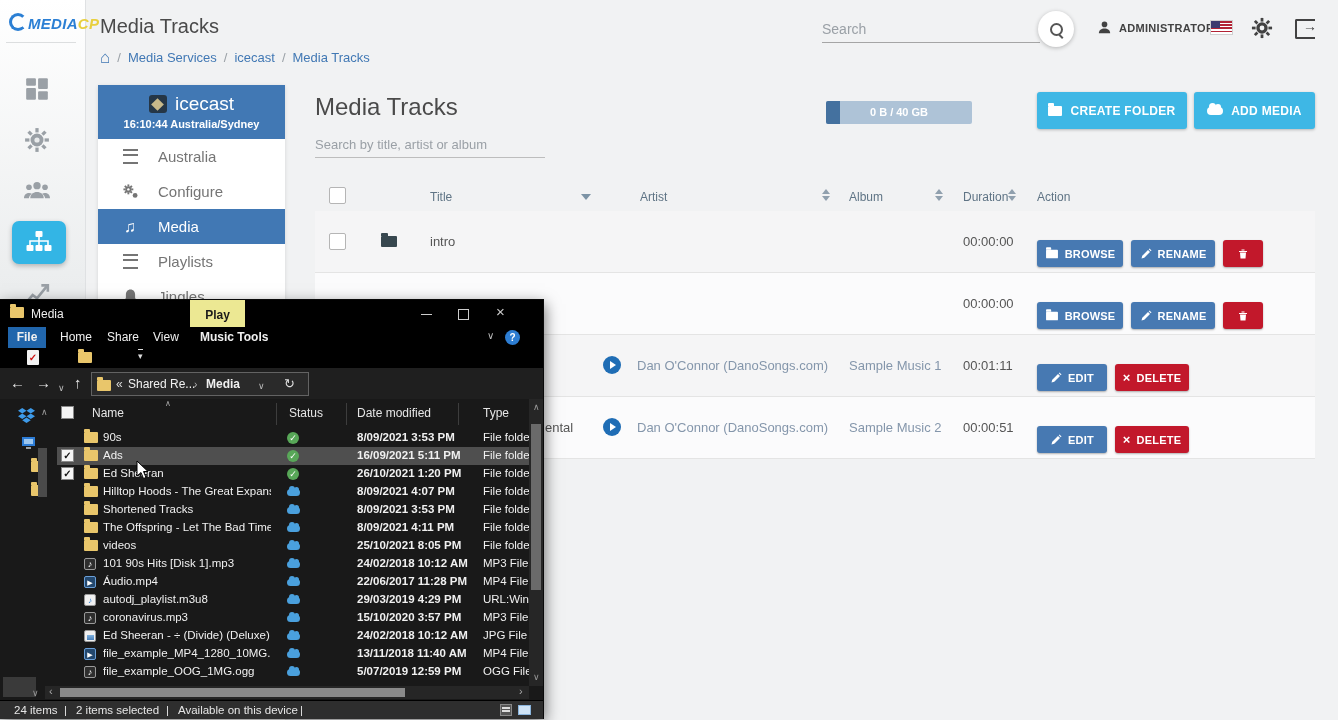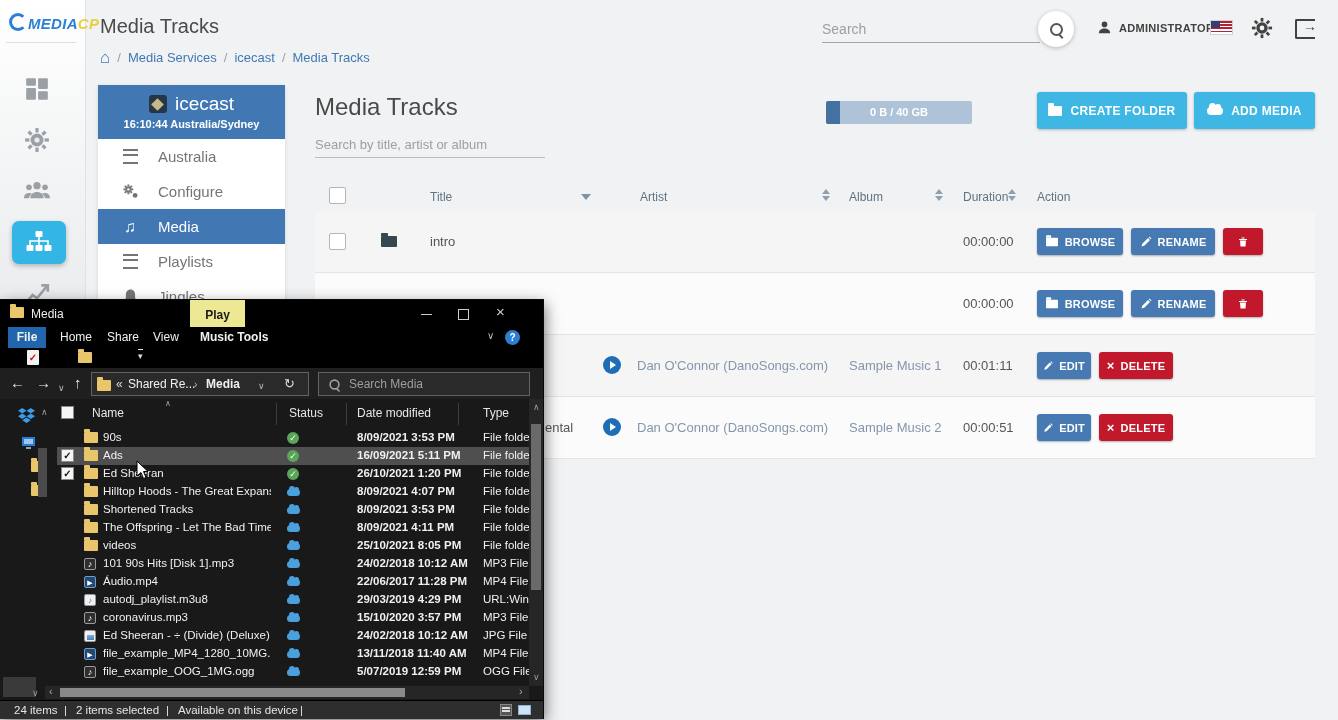--- a/index.html
+++ b/index.html
@@ -81,25 +81,25 @@
   .dfolder{position:absolute;left:66px;top:25px;width:16px;height:11px;background:#37474f;border-radius:1px;}
   .dfolder::before{content:"";position:absolute;left:0;top:-3px;width:7px;height:3px;background:#37474f;border-radius:1px 1px 0 0;}
   .wtitle{position:absolute;left:115px;top:23px;font-size:13px;color:#555;}
   .wtitle.frag{left:230px;}
   .play{position:absolute;left:288px;top:21px;width:18px;height:18px;border-radius:50%;background:#1f6db5;color:#fff;display:flex;align-items:center;justify-content:center;}
   .play i{width:0;height:0;border-top:4px solid transparent;border-bottom:4px solid transparent;border-left:6px solid #fff;margin-left:2px;}
   .artist{position:absolute;left:322px;top:23px;font-size:13px;color:#8496ab;}
   .album{position:absolute;left:534px;top:23px;font-size:13px;color:#8496ab;}
   .wdur{position:absolute;left:648px;top:23px;font-size:13px;color:#555;}
   .acts{position:absolute;left:722px;top:17px;display:flex;gap:8px;}
-  .btn{height:27px;border:none;border-radius:3px;color:#fff;font-weight:bold;font-size:11px;display:flex;align-items:center;justify-content:center;gap:6px;font-family:inherit;box-shadow:0 1px 2px rgba(0,0,0,.3);letter-spacing:.2px;}
+  .btn{height:27px;border:none;border-radius:3px;color:#fff;font-weight:bold;font-size:11px;display:flex;align-items:center;justify-content:center;gap:6px;font-family:inherit;box-shadow:0 1px 2px rgba(0,0,0,.3);letter-spacing:.2px;margin-top:12px;}
   .btn.steel{background:#4779b2;}
   .btn.red{background:#c2182b;}
   .btn svg{width:12px;height:12px;fill:#fff;}
-  .w-br{width:86px;} .w-rn{width:84px;} .w-tr{width:40px;} .w-ed{width:54px;} .w-de{width:74px;}
+  .w-br{width:86px;} .w-rn{width:84px;} .w-tr{width:40px;} .w-ed{width:70px;} .w-de{width:74px;}
   .xmark{font-size:13px;font-weight:bold;line-height:11px;}
 
   
   .win{position:absolute;left:0;top:300px;width:543px;height:418px;background:#191919;box-shadow:2px 4px 14px rgba(0,0,0,.55);outline:1px solid #0a0a0a;font-size:12px;color:#e8e8e8;}
   .titlebar{position:absolute;left:0;top:0;width:100%;height:27px;background:#000;}
   .t-ico{position:absolute;left:10px;top:7px;}
   .folder-y{display:inline-block;width:14px;height:11px;background:#e9c66b;border-radius:1px;position:relative;}
   .folder-y::before{content:"";position:absolute;left:0;top:-3px;width:6px;height:3px;background:#e9c66b;border-radius:1px 1px 0 0;}
   .t-text{position:absolute;left:31px;top:7px;font-size:12px;color:#eee;}
   .play-tab{position:absolute;left:190px;top:0;width:55px;height:27px;background:#ece893;color:#1a1a1a;text-align:center;line-height:30px;font-size:12px;font-weight:bold;}
@@ -505,24 +505,20 @@
       <span class="nav-a a-up">↑</span>
       <div class="addr-box">
         <span class="folder-y"></span>
         <span class="a-laq">«</span>
         <span class="a-p1">Shared Re...</span>
         <span class="a-gt">›</span>
         <span class="a-p2">Media</span>
         <span class="a-dd">∨</span>
         <span class="a-rf">↻</span>
       </div>
-      <div class="search-box">
-        <span class="mag"></span>
-        <span class="sb-text">Search Media</span>
-      </div>
     </div>
 
     <div class="navpane">
       <svg style="position:absolute;left:18px;top:9px" width="17" height="15" viewBox="0 0 16 14">
           <g fill="#3d9ae8">
             <polygon points="4,0 8,2.6 4,5.2 0,2.6"></polygon>
             <polygon points="12,0 16,2.6 12,5.2 8,2.6"></polygon>
             <polygon points="4,5.2 8,7.8 4,10.4 0,7.8"></polygon>
             <polygon points="12,5.2 16,7.8 12,10.4 8,7.8"></polygon>
             <polygon points="4,11.4 8,14 12,11.4 8,8.8"></polygon>

